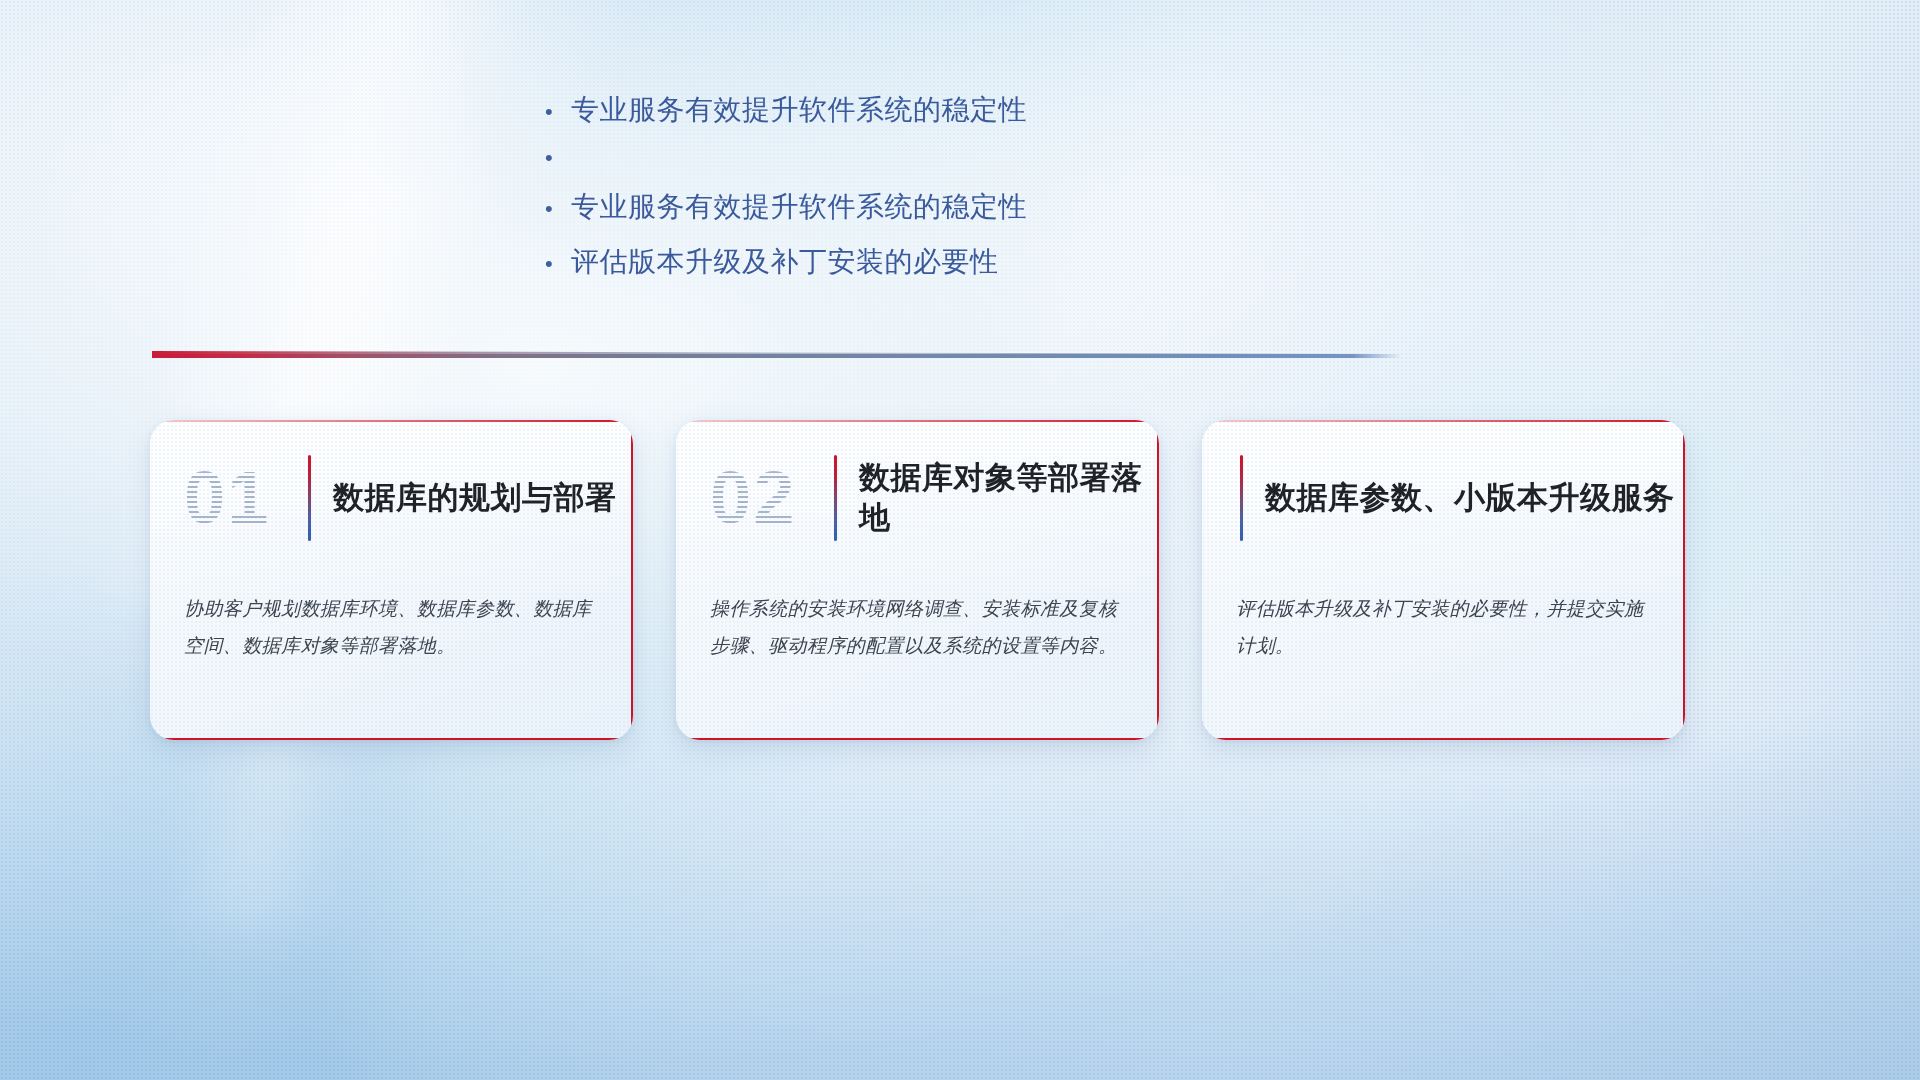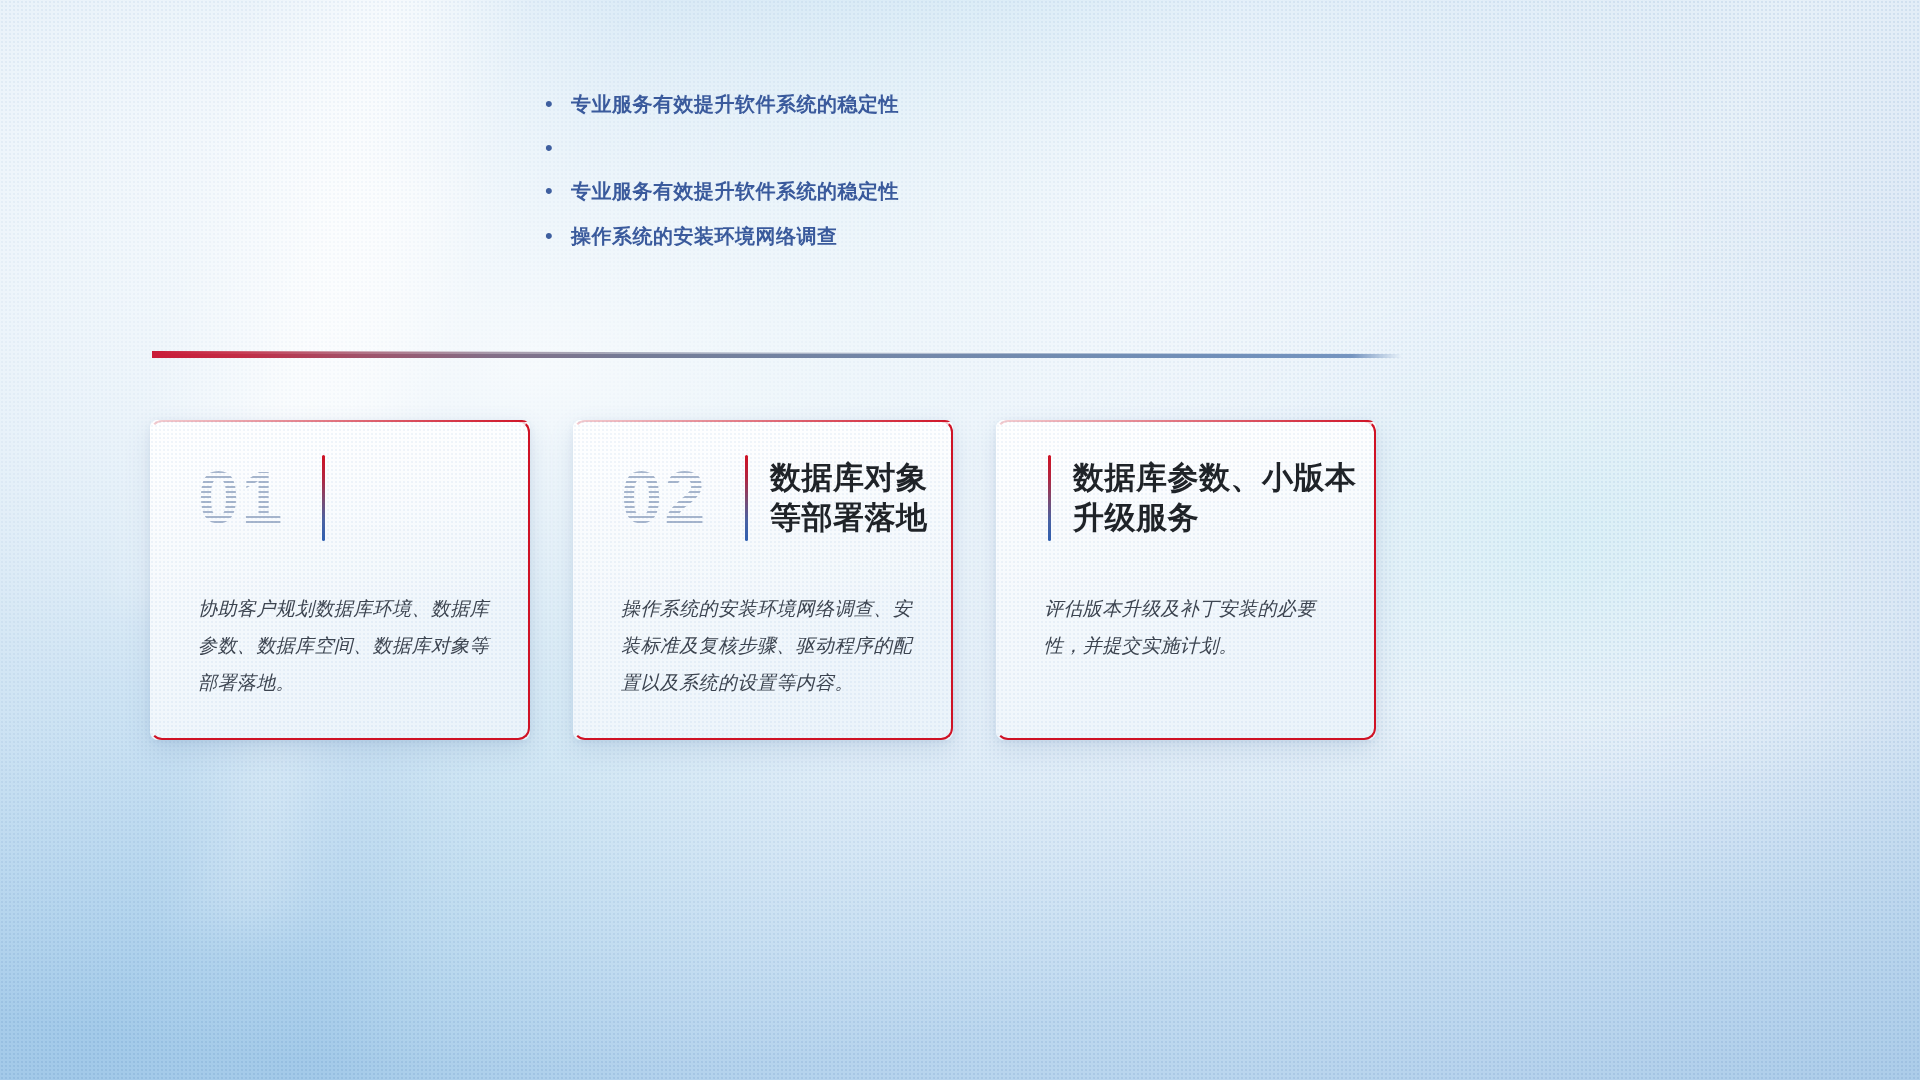--- a/index.html
+++ b/index.html
@@ -83,22 +83,22 @@
   .bullet-row{
     display:flex;align-items:baseline;
     margin-bottom:20px;
   }
   .bullet-dot{
     width:26px;flex:0 0 26px;
     color:#3f5f9f;font-size:22px;line-height:1;
     text-align:left;
   }
   .bullet-text{
-    font-size:20px;line-height:1.25;
-    color:#3a5a9c;font-weight:700;
+    font-size:28px;line-height:1.25;
+    color:#3a5a9c;font-weight:400;
     letter-spacing:.5px;
     white-space:nowrap;
   }
 
   
   .divider-wrap{
     position:absolute;left:152px;top:348px;width:1250px;height:14px;
   }
   .divider{
     position:absolute;left:0;top:3px;width:100%;height:7px;
@@ -122,26 +122,25 @@
     background:linear-gradient(90deg,rgba(255,255,255,0) 0%,rgba(255,255,255,.32) 30%,rgba(255,255,255,.45) 62%,rgba(255,255,255,0) 100%);
     clip-path:polygon(0 0,100% 60%,100% 100%,0 100%);
   }
 
   
   .cards{
     position:absolute;left:150px;top:420px;
     display:flex;gap:43px;
   }
   .card{
-    position:relative;width:366px;height:320px;
-    border-radius:8px;
+    position:relative;width:483px;height:320px;
+    border-radius:24px;
     background:linear-gradient(157deg,#fbfdff 0%,#f7fafd 28%,#f3f8fc 52%,#eef5fb 74%,#eaf3fa 100%);
     box-shadow:0 10px 26px rgba(80,120,170,.16),0 2px 6px rgba(80,120,170,.10);
     overflow:hidden;
-    padding-left:14px;
   }
   .card-accent{
     position:absolute;inset:0;border-radius:12px;pointer-events:none;
     border:2px solid transparent;
     border-right-color:#cf1225;
     border-bottom-color:#cf1225;
     border-top-color:rgba(207,18,37,.22);
     border-left-color:rgba(207,18,37,0);
   }
   .card-accent-top{
@@ -223,40 +222,41 @@
     <span class="bullet-dot">•</span>
   </div>
 
   <div class="bullet-row">
     <span class="bullet-dot">•</span>
     <span class="bullet-text">专业服务有效提升软件系统的稳定性</span>
   </div>
 
   <div class="bullet-row">
     <span class="bullet-dot">•</span>
-    <span class="bullet-text">操作系统的安装环境网络调查</span>
+    <span class="bullet-text">评估版本升级及补丁安装的必要性</span>
   </div>
 
 </div>
 
 <div class="divider-wrap">
   <div class="divider"></div>
   <div class="divider-sheen"></div>
 </div>
 
 <div class="cards">
 
   <div class="card">
     <div class="card-gloss"></div>
     <div class="card-dots"></div>
     <div class="card-accent"></div>
     <div class="card-accent-top"></div>
     <div class="card-head">
       <div class="card-num">01</div>
       <div class="card-bar"></div>
+      <div class="card-title">数据库的规划与部署</div>
     </div>
     <div class="card-body">协助客户规划数据库环境、数据库参数、数据库空间、数据库对象等部署落地。</div>
   </div>
 
   <div class="card">
     <div class="card-gloss"></div>
     <div class="card-dots"></div>
     <div class="card-accent"></div>
     <div class="card-accent-top"></div>
     <div class="card-head">

